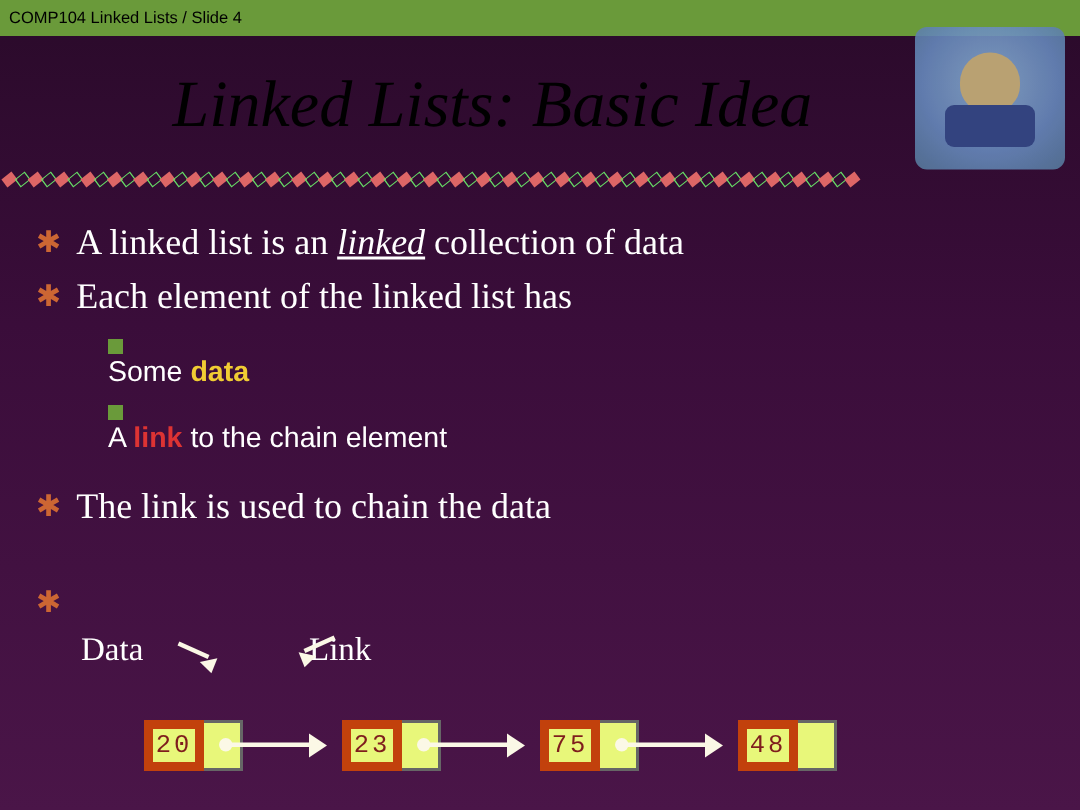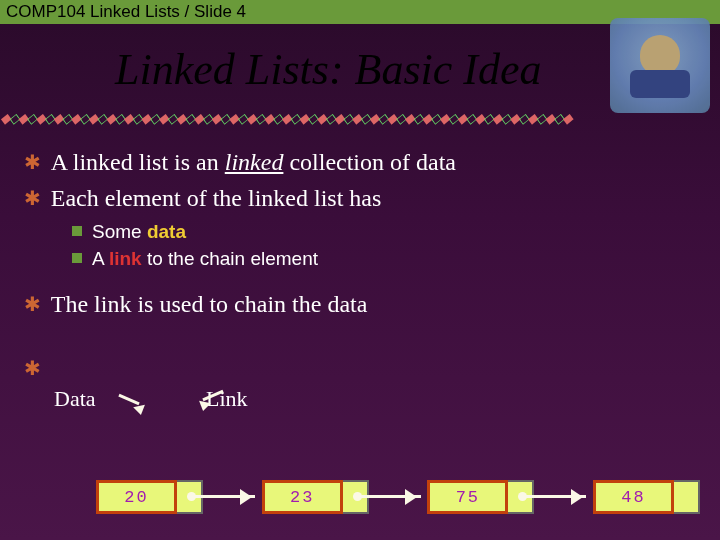--- a/index.html
+++ b/index.html
@@ -16,21 +16,21 @@
     width: 100%;
     height: 24px;
     background: #6a9a3a;
     display: flex;
     align-items: center;
     padding-left: 6px;
   }
   .header-band span {
     color: #000;
     font-family: Arial, sans-serif;
-    font-size: 17px;
+    font-size: 11px;
   }
   .title-wrap {
     position: relative;
     margin-top: 20px;
     padding-left: 115px;
     height: 72px;
     font-style: italic;
   }
   .title {
     color: #000;
@@ -93,20 +93,21 @@
     margin-top: 3px;
     font-family: Arial, sans-serif;
   }
   .b2 {
     font-size: 19px;
     line-height: 1.35;
     margin-left: 48px;
     margin-bottom: 2px;
     display: flex;
     font-family: Arial, sans-serif;
+    flex-direction: column;
   }
   .b2 .sq {
     width: 10px;
     height: 10px;
     background: #6a9a3a;
     margin-right: 10px;
     margin-top: 7px;
     flex-shrink: 0;
   }
   .ordered {
@@ -161,27 +162,27 @@
     height: 38px;
     display: flex;
     align-items: center;
   }
   .node {
     display: flex;
     align-items: stretch;
     height: 34px;
   }
   .node .val {
-    width: 81px;
+    width: 40px;
     background: #e8f77a;
-    border: 3px solid #c2410c;
+    border: 6px solid #c2410c;
     display: flex;
     align-items: center;
     justify-content: center;
-    color: #a21caf;
+    color: #7f1d1d;
     font-family: "Courier New", monospace;
     font-size: 17px;
     letter-spacing: 2px;
   }
   .node .ptr {
     width: 26px;
     background: #e8f77a;
     border: 2px solid #666;
     border-left: none;
   }

